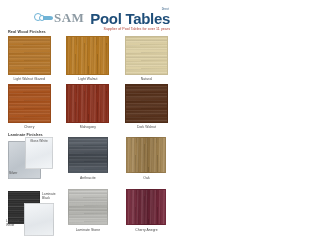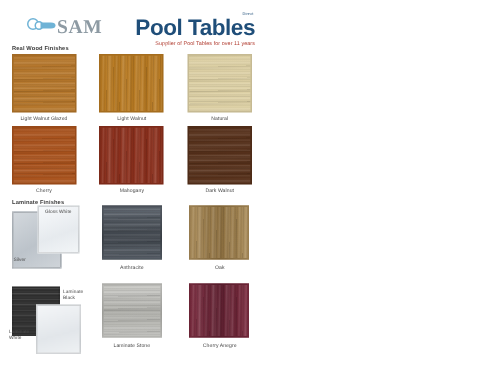--- a/index.html
+++ b/index.html
@@ -16,22 +16,23 @@
   }
 
   
   .header {
     position: relative;
     height: 30px;
     width: 176px;
   }
   .logo {
     position: absolute;
-    left: 18px; top: 11px;
+    left: 34px; top: 11px;
     display: flex;
+    align-items: center;
     gap: 1px;
   }
   .logo-mark {
     position: relative;
     width: 19px; height: 11px;
   }
   .logo-mark .ring {
     position: absolute;
     border: 1.2px solid #6fb3d6;
     border-radius: 50%;

